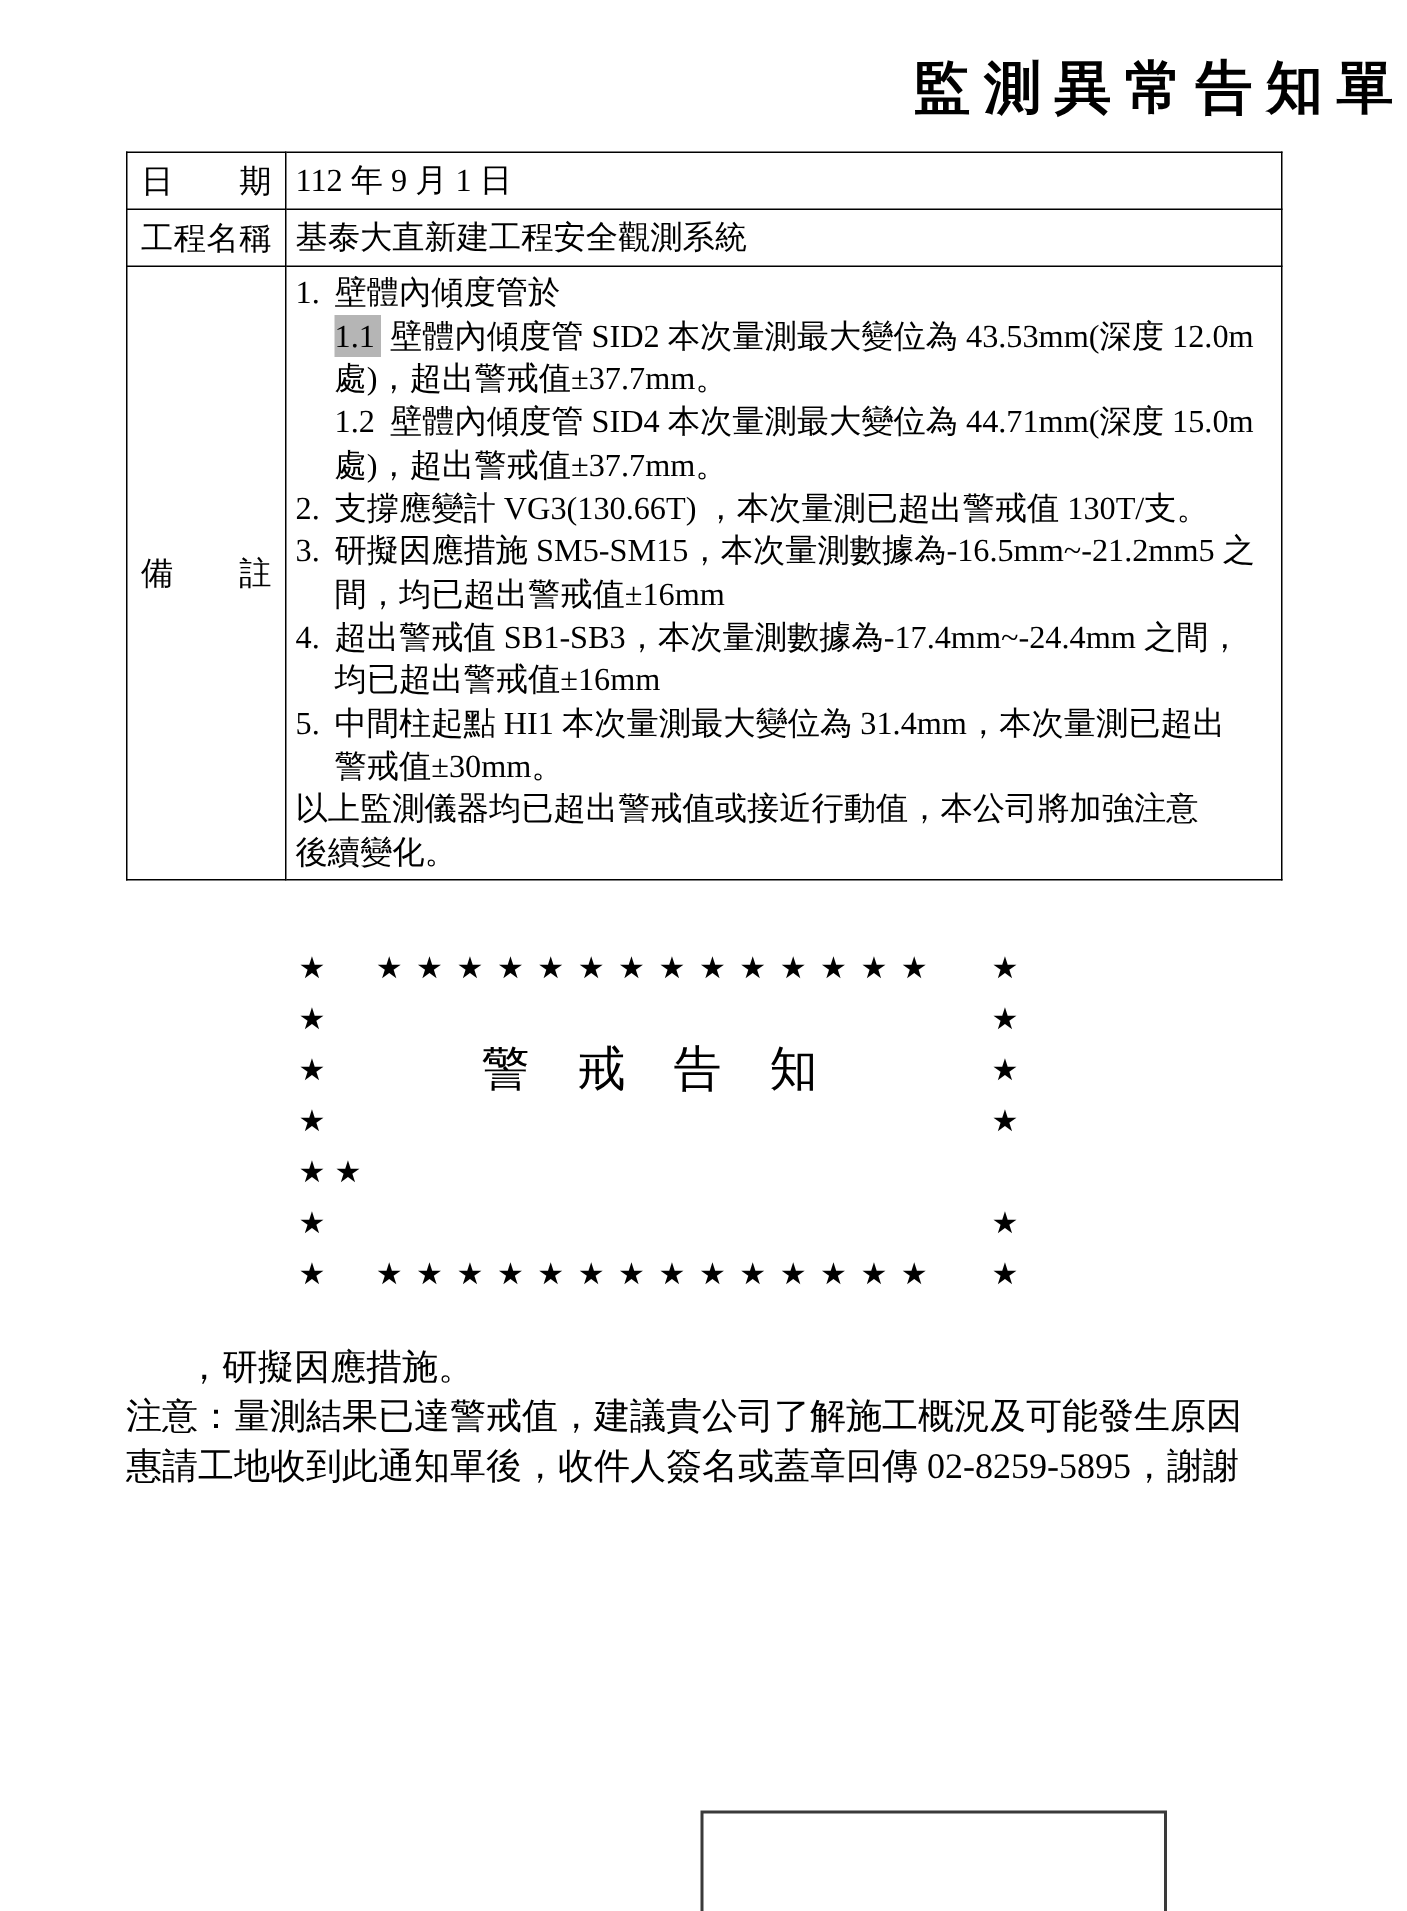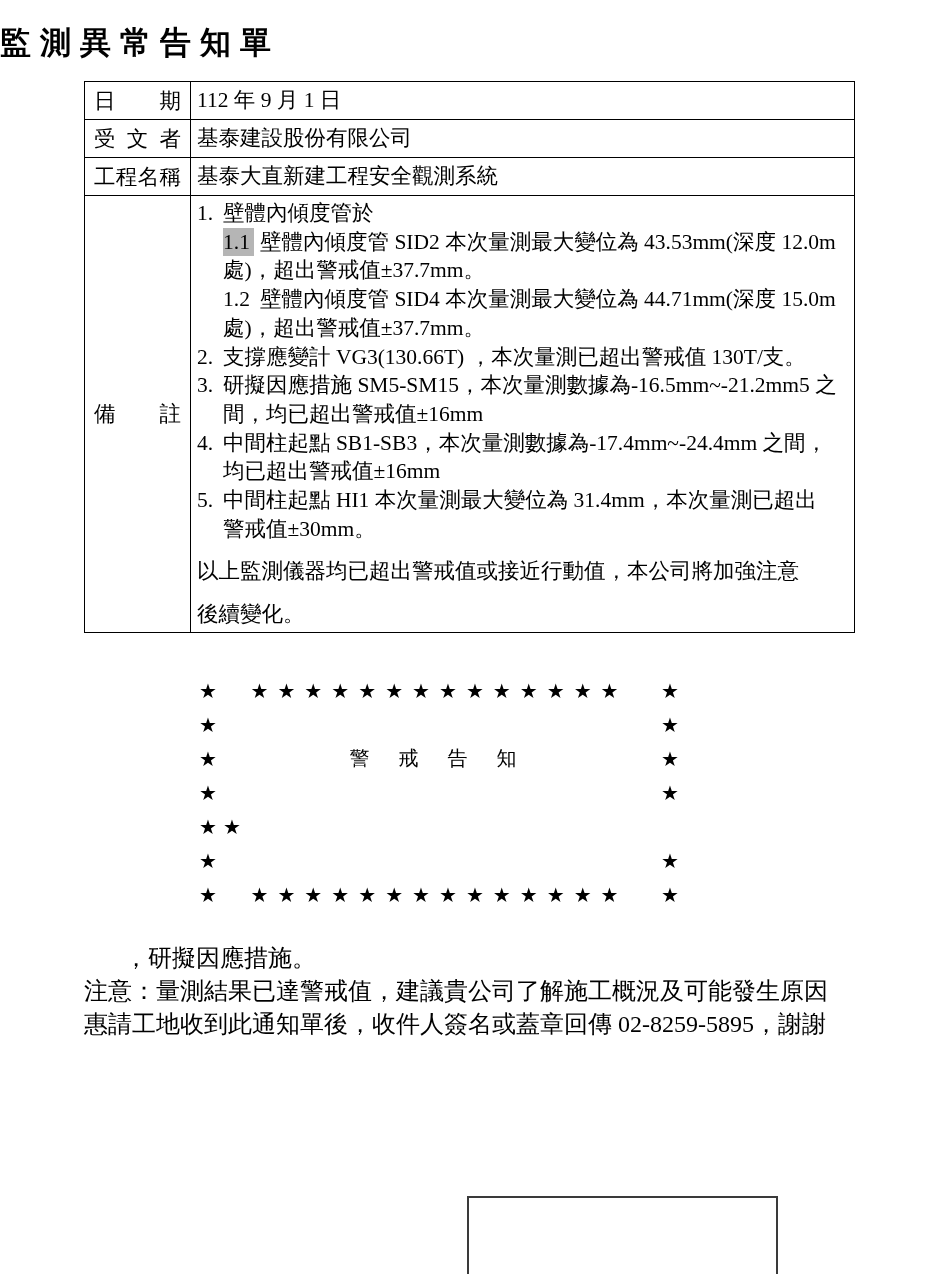--- a/index.html
+++ b/index.html
@@ -15,23 +15,23 @@
 
   
   .company-title {
     margin-top: 26px;
     text-align: center;
     font-size: 32px;
     font-weight: 600;
     letter-spacing: 4px;
   }
   .form-title {
-    margin-top: 22px;
-    text-align: left;
-    font-size: 31px;
+    margin-top: 33px;
+    text-align: right;
+    font-size: 38px;
     font-weight: 600;
     letter-spacing: 9px;
   }
 
   
   table.info-table {
     border-collapse: collapse;
     margin: 17px 0 0 84px;
     width: 771px;
     table-layout: fixed;
@@ -62,21 +62,21 @@
     font-size: 21.5px;
     padding: 1px 0;
     font-family: Liberation Serif, serif;
   }
   .note-line { white-space: nowrap; }
   .note-line .num {
     display: inline-block;
     width: 26px;
   }
   .note-line.sub, .note-line.cont { padding-left: 26px; }
-  .note-line.flush { padding-left: 0; margin-top: 14px; }
+  .note-line.flush { padding-left: 0; }
   .note-line .prefix {
     display: inline-block;
     width: 31px;
     margin-right: 6px;
   }
   .note-line .prefix.hl {
     background: #b5b5b5;
     width: 31px;
     padding-right: 6px;
   }
@@ -101,21 +101,21 @@
   .star-center {
     flex: 1 1 auto;
     text-align: center;
   }
   .star-line {
     font-family: "DejaVu Sans", sans-serif;
     font-size: 20px;
     letter-spacing: 9px;
   }
   .alert-text {
-    font-size: 20px;
+    font-size: 32px;
     letter-spacing: 12px;
   }
 
   
   .footer {
     margin: 30px 0 0 84px;
     width: 790px;
     font-size: 24px;
     line-height: 33px;
   }
@@ -137,42 +137,38 @@
 
 <div class="page">
 
   <div class="form-title">監測異常告知單</div>
 
   <table class="info-table">
     <tbody>
     <tr class="r-date">
       <td class="label-cell">日期</td>
       <td class="value-cell">112 年 9 月 1 日</td>
-    </tr>
-    <tr class="r-recv">
-      <td class="label-cell">受文者</td>
-      <td class="value-cell">基泰建設股份有限公司</td>
     </tr>
     <tr class="r-proj">
       <td class="label-cell">工程名稱</td>
       <td class="value-cell">基泰大直新建工程安全觀測系統</td>
     </tr>
     <tr class="r-notes">
       <td class="label-cell">備註</td>
       <td class="value-cell">
         <div class="notes" id="notes-cell">
               <div class="note-line item"><span class="num">1.</span><span>壁體內傾度管於</span></div>
               <div class="note-line sub"><span class="prefix hl">1.1</span><span>壁體內傾度管 SID2 本次量測最大變位為 43.53mm(深度 12.0m</span></div>
               <div class="note-line cont"><span>處)，超出警戒值±37.7mm。</span></div>
               <div class="note-line sub"><span class="prefix">1.2</span><span>壁體內傾度管 SID4 本次量測最大變位為 44.71mm(深度 15.0m</span></div>
               <div class="note-line cont"><span>處)，超出警戒值±37.7mm。</span></div>
               <div class="note-line item"><span class="num">2.</span><span>支撐應變計 VG3(130.66T) ，本次量測已超出警戒值 130T/支。</span></div>
               <div class="note-line item"><span class="num">3.</span><span>研擬因應措施 SM5-SM15，本次量測數據為-16.5mm~-21.2mm5 之</span></div>
               <div class="note-line cont"><span>間，均已超出警戒值±16mm</span></div>
-              <div class="note-line item"><span class="num">4.</span><span>中間柱起點 SB1-SB3，本次量測數據為-17.4mm~-24.4mm 之間，</span></div>
+              <div class="note-line item"><span class="num">4.</span><span>超出警戒值 SB1-SB3，本次量測數據為-17.4mm~-24.4mm 之間，</span></div>
               <div class="note-line cont"><span>均已超出警戒值±16mm</span></div>
               <div class="note-line item"><span class="num">5.</span><span>中間柱起點 HI1 本次量測最大變位為 31.4mm，本次量測已超出</span></div>
               <div class="note-line cont"><span>警戒值±30mm。</span></div>
               <div class="note-line flush"><span>以上監測儀器均已超出警戒值或接近行動值，本公司將加強注意</span></div>
               <div class="note-line flush"><span>後續變化。</span></div>
             </div>
       </td>
     </tr>
   </tbody>
     </table>

